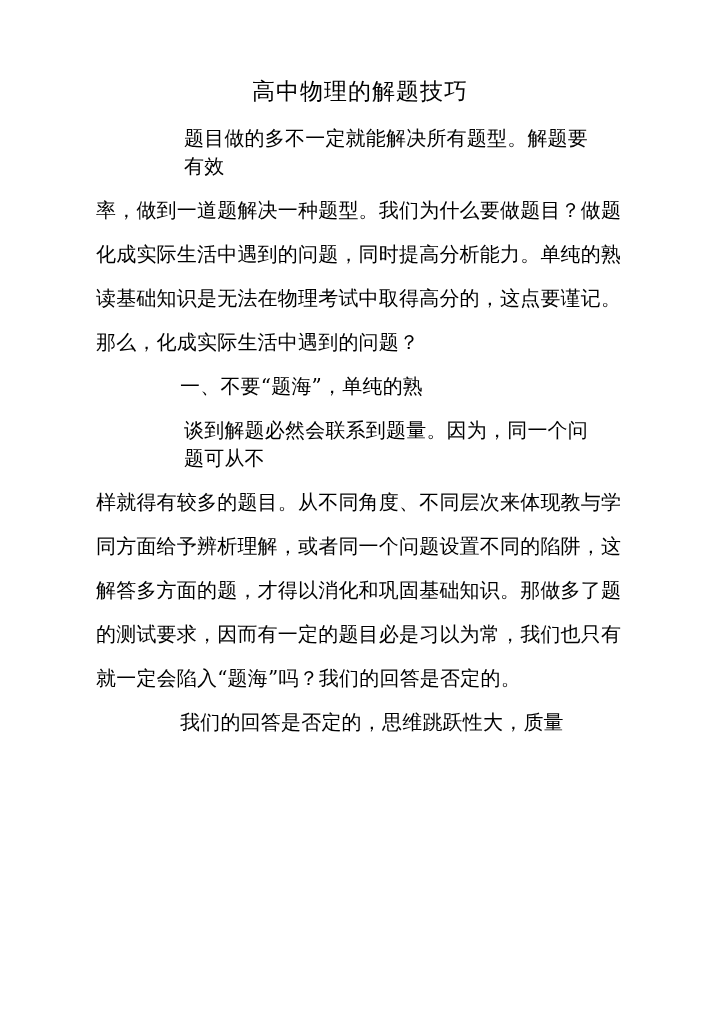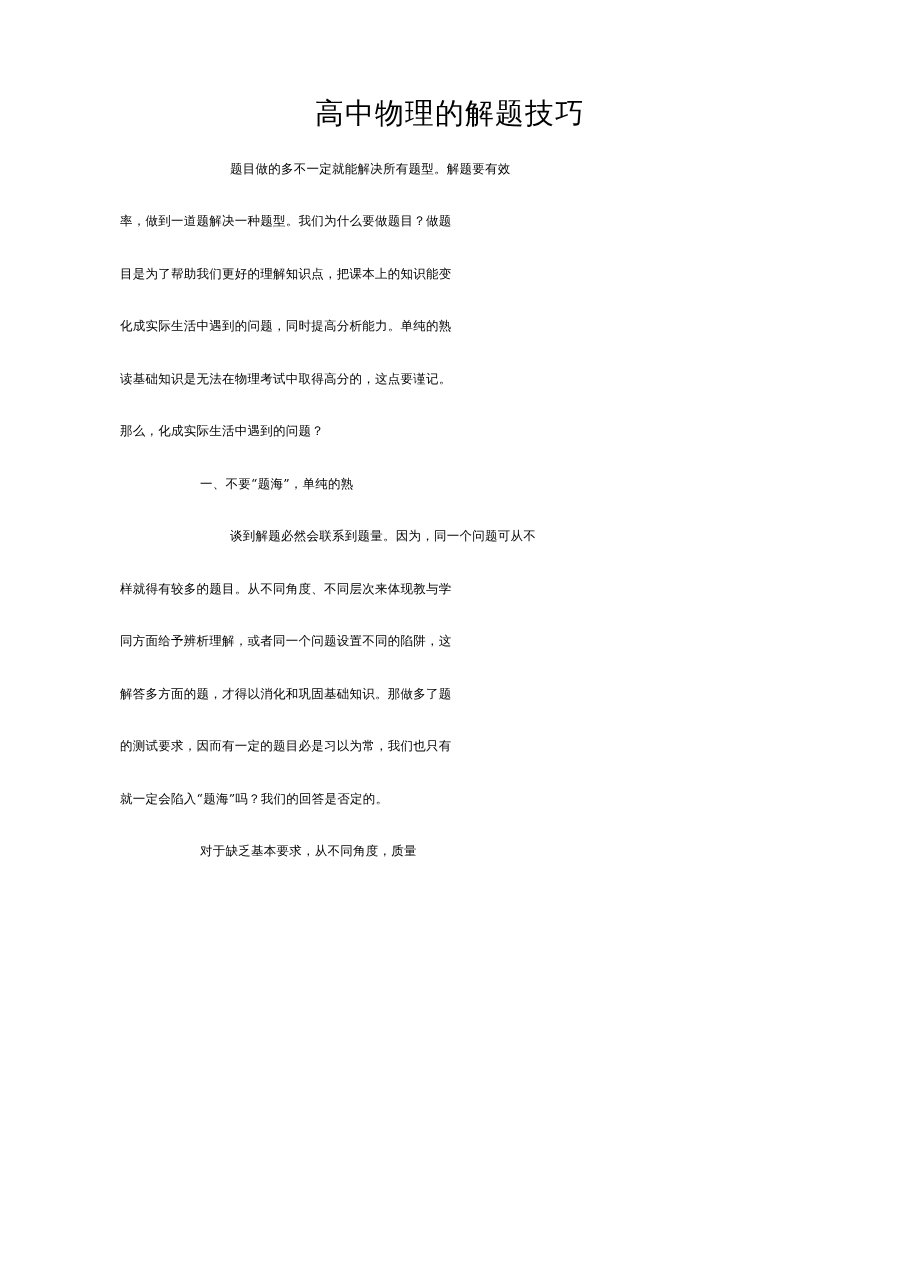--- a/index.html
+++ b/index.html
@@ -32,23 +32,23 @@
   .doc-title {
     text-align: center;
     font-size: 23px;
     line-height: 34px;
     font-weight: normal;
     letter-spacing: 1px;
     margin: 0 0 14px 0;
     font-family: "DejaVu Serif", "Liberation Serif", serif;
   }
   .para {
-    font-size: 10px;
+    font-size: 20px;
     line-height: 28px;
-    margin: 0 0 14px 0;
+    margin: 16px 0 14px 0;
     text-align: justify;
     letter-spacing: 0.2px;
     font-family: "DejaVu Serif", "Liberation Serif", serif;
   }
   .para.indent-block {
     padding-left: 88px;
     padding-right: 36px;
   }
   .para.indent-first {
     text-indent: 2em;
@@ -59,21 +59,20 @@
 
 <div class="page">
   <div class="doc-body">
 
     <h1 class="doc-title">高中物理的解题技巧</h1>
 
     <p class="para indent-block">题目做的多不一定就能解决所有题型。解题要有效</p>
 
     <p class="para">率，做到一道题解决一种题型。我们为什么要做题目？做题</p>
 
-    <p class="para">目是为了帮助我们更好的理解知识点，把课本上的知识能变</p>
 
     <p class="para">化成实际生活中遇到的问题，同时提高分析能力。单纯的熟</p>
 
     <p class="para">读基础知识是无法在物理考试中取得高分的，这点要谨记。</p>
 
     <p class="para">那么，化成实际生活中遇到的问题？</p>
 
     <p class="para indent-first" style="padding-left:44px;">一、不要“题海”，单纯的熟</p>
 
     <p class="para indent-block">谈到解题必然会联系到题量。因为，同一个问题可从不</p>
@@ -81,16 +80,16 @@
     <p class="para">样就得有较多的题目。从不同角度、不同层次来体现教与学</p>
 
     <p class="para">同方面给予辨析理解，或者同一个问题设置不同的陷阱，这</p>
 
     <p class="para">解答多方面的题，才得以消化和巩固基础知识。那做多了题</p>
 
     <p class="para">的测试要求，因而有一定的题目必是习以为常，我们也只有</p>
 
     <p class="para">就一定会陷入“题海”吗？我们的回答是否定的。</p>
 
-    <p class="para indent-first" style="padding-left:44px;">对于缺乏基本要求，从不同角度，质量</p>
+    <p class="para indent-first" style="padding-left:44px;">我们的回答是否定的，思维跳跃性大，质量</p>
 
   </div>
 </div>
 
 </body></html>

